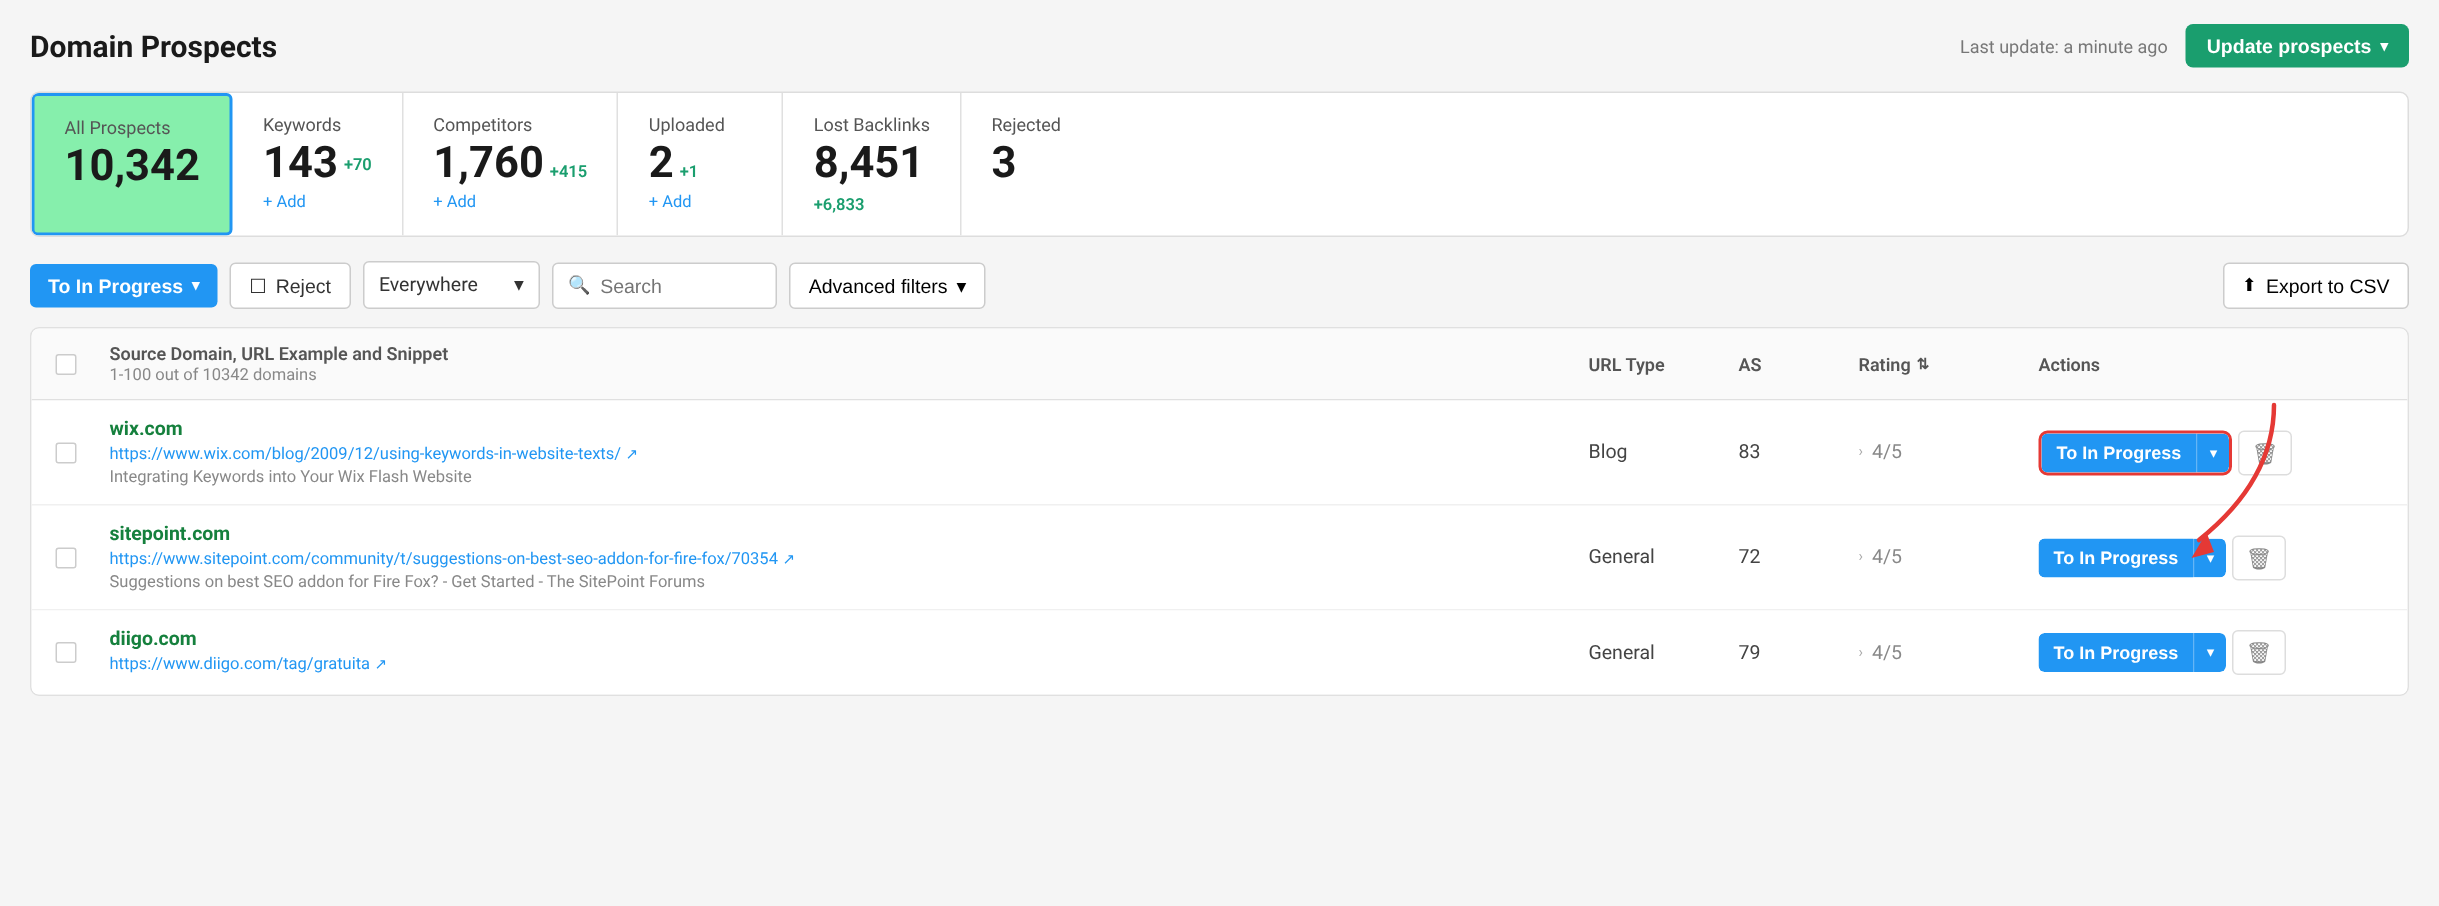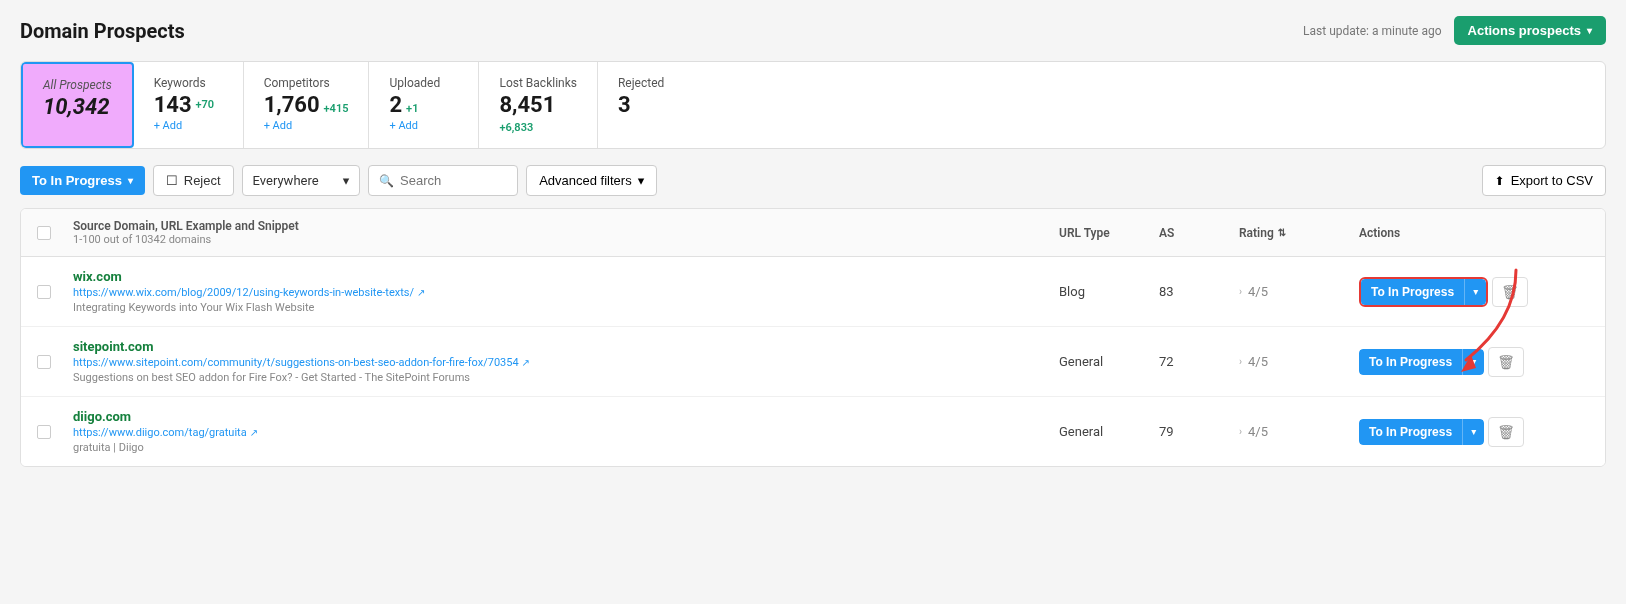--- a/index.html
+++ b/index.html
@@ -62,30 +62,29 @@
     .stat-card {
       padding: 14px 20px;
       border-right: 1px solid #e0e0e0;
       min-width: 110px;
       cursor: pointer;
     }
     .stat-card:last-child { border-right: none; }
     .stat-card.active {
       border: 2px solid #2196f3;
       border-radius: 4px;
-      background: #f0abfc;
-      font-style: italic;
+      background: #86efac;
     }
     .stat-label {
       font-size: 12px;
       color: #555;
       margin-bottom: 2px;
     }
     .stat-value {
-      font-size: 22px;
+      font-size: 29px;
       font-weight: 700;
       color: #1a1a1a;
     }
     .stat-delta {
       font-size: 11px;
       color: #1a9e6e;
       font-weight: 600;
     }
     .stat-add {
       font-size: 11px;
@@ -312,21 +311,21 @@
 </head>
 <body>
 
 <div class="page-wrapper">
 
   <div class="header-row">
     <h1 class="page-title">Domain Prospects</h1>
     <div class="header-right">
       <span class="last-update">Last update: a minute ago</span>
       <button class="update-btn">
-        <span>Actions prospects</span>
+        <span>Update prospects</span>
         <span class="chevron">▾</span>
       </button>
     </div>
   </div>
 
   <div class="stats-row">
 
     <div class="stat-card active">
       <div class="stat-label">All Prospects</div>
       <div class="stat-value">10,342</div>
@@ -483,21 +482,20 @@
     <div class="table-row">
       <div>
         <div class="checkbox"></div>
       </div>
       <div>
         <div class="domain-name">diigo.com</div>
         <a class="domain-url" href="#">
           <span>https://www.diigo.com/tag/gratuita</span>
           <span class="ext-link-icon">↗</span>
         </a>
-        <div class="domain-snippet">gratuita | Diigo</div>
       </div>
       <div class="col-type">General</div>
       <div class="col-as">79</div>
       <div class="col-rating-val">
         <span class="chevron" style="color:#aaa;">›</span>
         <span class="rating-val">4/5</span>
       </div>
       <div class="action-cell">
         <div class="btn-group" style="display:flex;">
           <button class="btn-in-progress" style="border-radius: 4px 0 0 4px;">

